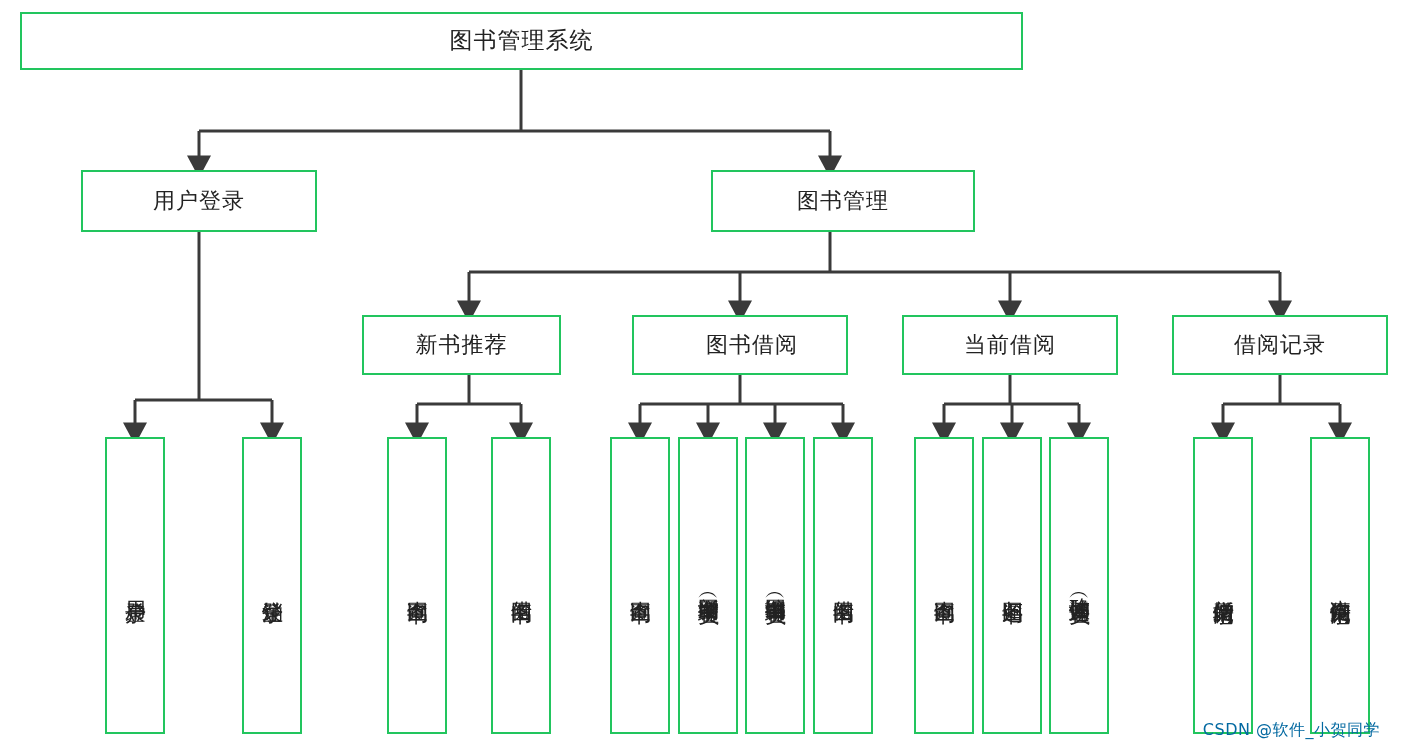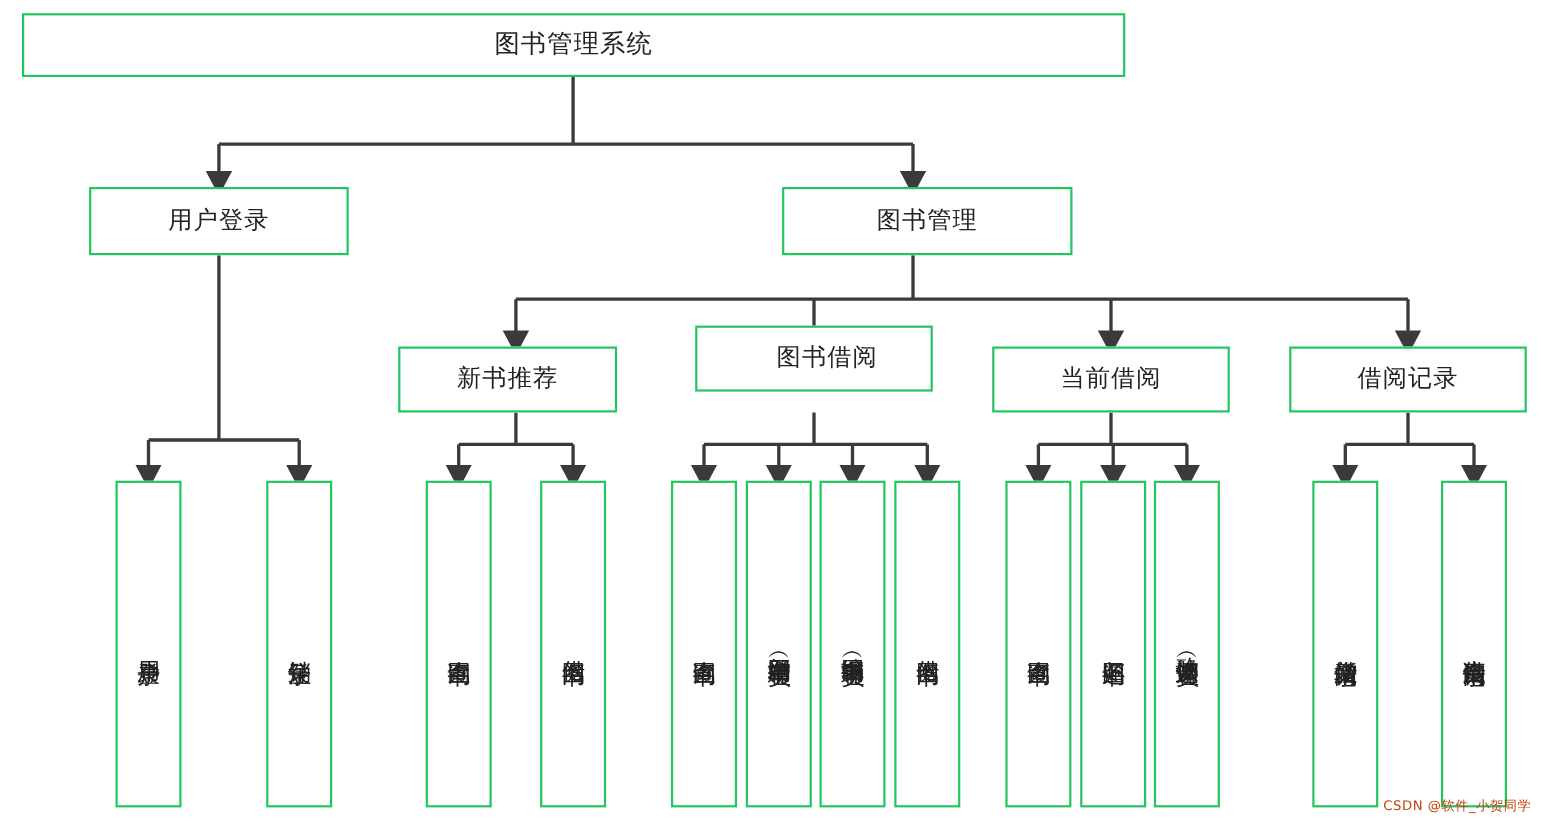--- a/index.html
+++ b/index.html
@@ -55,24 +55,24 @@
   }
   .node.v .vtext {
     writing-mode: vertical-rl;
     text-orientation: upright;
     white-space: nowrap;
     display: block;
     text-align: center;
   }
   .watermark {
     position: absolute;
-    right: 13px;
+    right: 25px;
     bottom: 6px;
-    font-size: 12px;
-    color: #c2410c;
+    font-size: 16px;
+    color: #0369a1;
     white-space: nowrap;
     z-index: 5;
     letter-spacing: 0.5px;
   }
 </style>
 </head>
 <body>
 
 <div id="canvas">
 
@@ -135,21 +135,21 @@
   <div class="node h" style="left:81px; top:170px; width:236px; height:62px;">
     <span>用户登录</span>
   </div>
   <div class="node h" style="left:711px; top:170px; width:264px; height:62px;">
     <span>图书管理</span>
   </div>
 
   <div class="node h" style="left:362px; top:315px; width:199px; height:60px;">
     <span>新书推荐</span>
   </div>
-  <div class="node h" style="left:632px; top:296px; width:216px; height:60px;padding-left:24px;">
+  <div class="node h" style="left:632px; top:315px; width:216px; height:60px;padding-left:24px;">
     <span>图书借阅</span>
   </div>
   <div class="node h" style="left:1172px; top:315px; width:216px; height:60px;">
     <span>借阅记录</span>
   </div>
   <div class="node h" style="left:902px; top:315px; width:216px; height:60px;">
     <span>当前借阅</span>
   </div>
 
   <div class="node v" style="left:105px; top:437px; width:60px; height:297px;">

